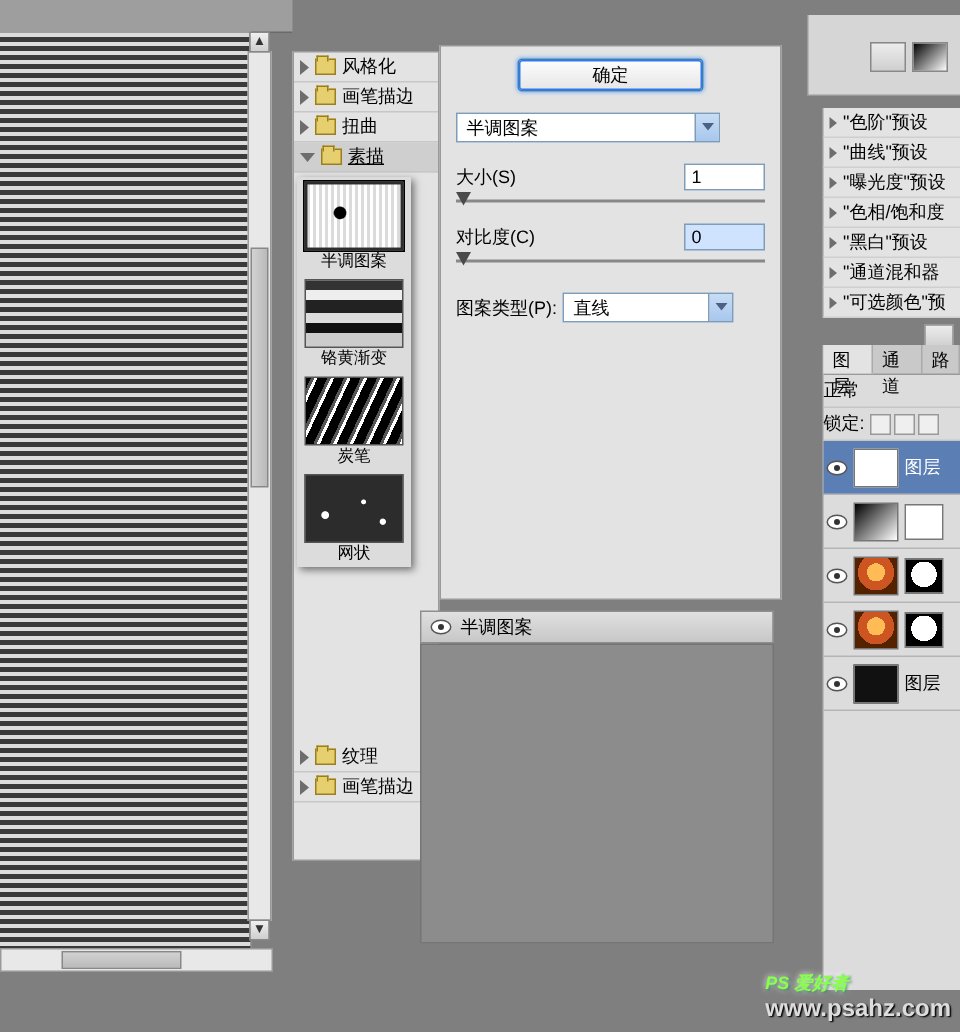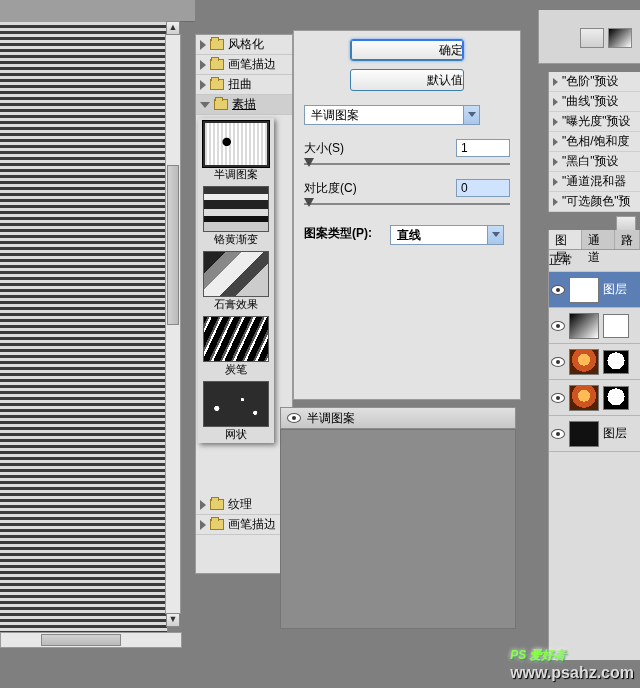--- a/index.html
+++ b/index.html
@@ -31,31 +31,31 @@
 .thumb-item img, .thumb-item .imgbox { width: 66px; height: 46px; margin: 2px auto 0 auto; display: block; border: 1px solid #555; }
 .thumb-item.selected .imgbox { border: 2px solid #3b3b3b; outline: 1px solid #000; }
 .thumb-item .lbl { font-size: 11px; line-height: 14px; }
 .imgbox.halftone { background: radial-gradient(circle at 35% 45%, #000 0 8%, transparent 10%), repeating-linear-gradient(90deg,#ccc 0 2px,#fff 2px 4px),#e4e4e4; filter: contrast(1.2); }
 .imgbox.chrome { background: linear-gradient(180deg,#333 0 15%,#eee 15% 30%,#222 30% 50%,#ddd 50% 65%,#111 65% 80%,#ccc 80% 100%); }
 .imgbox.plaster { background: linear-gradient(135deg,#222 0 20%,#888 20% 35%,#eee 35% 55%,#444 55% 70%,#ccc 70% 100%); }
 .imgbox.charcoal { background: repeating-linear-gradient(115deg,#000 0 3px,#555 3px 5px,#fff 5px 7px,#000 7px 10px); }
 .imgbox.reticulation { background: radial-gradient(circle at 20% 60%, #fff 0 4%, transparent 5%), radial-gradient(circle at 60% 40%, #fff 0 3%, transparent 4%), radial-gradient(circle at 80% 70%, #fff 0 3%, transparent 4%), #2c2c2c; }
 
 .settings-panel { position: absolute; left: 293px; top: 30px; width: 228px; height: 370px; background: #e3e3e3; border: 1px solid #9a9a9a; padding: 8px 10px; }
-.xp-button { width: 114px; height: 22px; background: linear-gradient(#fdfdfd,#e6e6e6); border: 1px solid #3c7fb1; border-radius: 3px; text-align: right; line-height: 20px; cursor: pointer; margin-bottom: 8px; }
+.xp-button { width: 124px; height: 22px; background: linear-gradient(#fdfdfd,#e6e6e6); border: 1px solid #3c7fb1; border-radius: 3px; text-align: center; line-height: 20px; cursor: pointer; margin-bottom: 8px; }
 .xp-button.focus { box-shadow: 0 0 0 1px #3079ed inset, 0 0 3px #66a3ff; }
 .xp-combo { width: 176px; height: 20px; background: #fff; border: 1px solid #7f9db9; display: flex; align-items: center; justify-content: space-between; padding-left: 6px; cursor: pointer; }
 .xp-combo .arrow { width: 16px; height: 18px; background: linear-gradient(#c7ddf4,#a8c7ed); border-left: 1px solid #7f9db9; position: relative; }
 .xp-combo .arrow::after { content: ""; position: absolute; left: 4px; top: 6px; border-left: 4px solid transparent; border-right: 4px solid transparent; border-top: 5px solid #4d6185; }
 .param-row { display: flex; align-items: center; justify-content: space-between; margin-top: 14px; }
 .param-row .label { flex: 1; }
 .param-row input { width: 54px; height: 18px; border: 1px solid #7f9db9; padding: 0 4px; text-align: left; }
 .slider-track { height: 2px; background: #888; position: relative; margin: 6px 0 2px 0; }
 .slider-thumb { position: absolute; top: -5px; width: 0; height: 0; border-left: 5px solid transparent; border-right: 5px solid transparent; border-top: 9px solid #4a4a4a; }
-.type-row { display: flex; align-items: flex-start; gap: 18px; margin-top: 20px; font-weight: bold; }
+.type-row { display: flex; align-items: center; gap: 4px; margin-top: 20px; }
 .type-row .xp-combo { width: 114px; }
 
 .preview-bar { position: absolute; left: 280px; top: 407px; width: 236px; height: 22px; background: linear-gradient(#e0e0e0,#c7c7c7); border: 1px solid #8e8e8e; display: flex; align-items: center; padding-left: 6px; gap: 6px; }
 .preview-bar .eye { width: 14px; height: 10px; border: 1px solid #555; border-radius: 50%; position: relative; background: #fff; }
 .preview-bar .eye::after { content: ""; position: absolute; left: 4px; top: 2px; width: 4px; height: 4px; background: #333; border-radius: 50%; }
 .preview-body { position: absolute; left: 280px; top: 429px; width: 236px; height: 200px; background: #8c8c8c; border: 1px solid #757575; }
 
 .right-panel-top { position: absolute; right: 0; top: 10px; width: 102px; height: 54px; background: #d6d6d6; border-left: 1px solid #9a9a9a; border-bottom: 1px solid #9a9a9a; }
 .right-panel-top .tool { position: absolute; width: 24px; height: 20px; background: linear-gradient(#ededed,#cfcfcf); border: 1px solid #888; }
 
@@ -140,37 +140,32 @@
 <div class="thumb-list">
   <div class="thumb-item selected">
       <div class="imgbox halftone"></div>
       <div class="lbl">半调图案</div>
     </div>
   <div class="thumb-item">
       <div class="imgbox chrome"></div>
       <div class="lbl">铬黄渐变</div>
     </div>
   <div class="thumb-item">
-      <div class="imgbox plaster"></div>
-      <div class="lbl">石膏效果</div>
-    </div>
-  <div class="thumb-item">
       <div class="imgbox charcoal"></div>
       <div class="lbl">炭笔</div>
     </div>
   <div class="thumb-item">
       <div class="imgbox reticulation"></div>
       <div class="lbl">网状</div>
     </div>
 </div>
 
 <div class="settings-panel">
   <div style="display:flex; flex-direction:column; align-items:center;">
     <div class="xp-button focus">确定</div>
-    <div class="xp-button">默认值</div>
   </div>
   <div class="xp-combo" style="margin-top:6px">
     <span>半调图案</span>
     <span class="arrow"></span>
   </div>
   <div class="param-row">
     <span class="label">大小(S)</span>
     <input value="1" style="">
   </div>
   <div class="slider-track">
@@ -237,20 +232,28 @@
 
 <div class="layers-panel">
   <div class="layers-tabs">
     <div class="tab active">图层</div>
     <div class="tab">通道</div>
     <div class="tab">路</div>
   </div>
   <div class="layers-row">
     <span>正常</span>
   </div>
+  <div class="layers-row">
+    <span>锁定:</span>
+    <div class="lock-icons">
+      <div class="li"></div>
+      <div class="li"></div>
+      <div class="li"></div>
+    </div>
+  </div>
 
   <div class="layer-item selected">
     <span class="eye"></span>
     <div class="thumb white"></div>
     <span class="name">图层</span>
   </div>
   <div class="layer-item">
     <span class="eye"></span>
     <div class="thumb gradient"></div>
     <div class="mask"></div>

